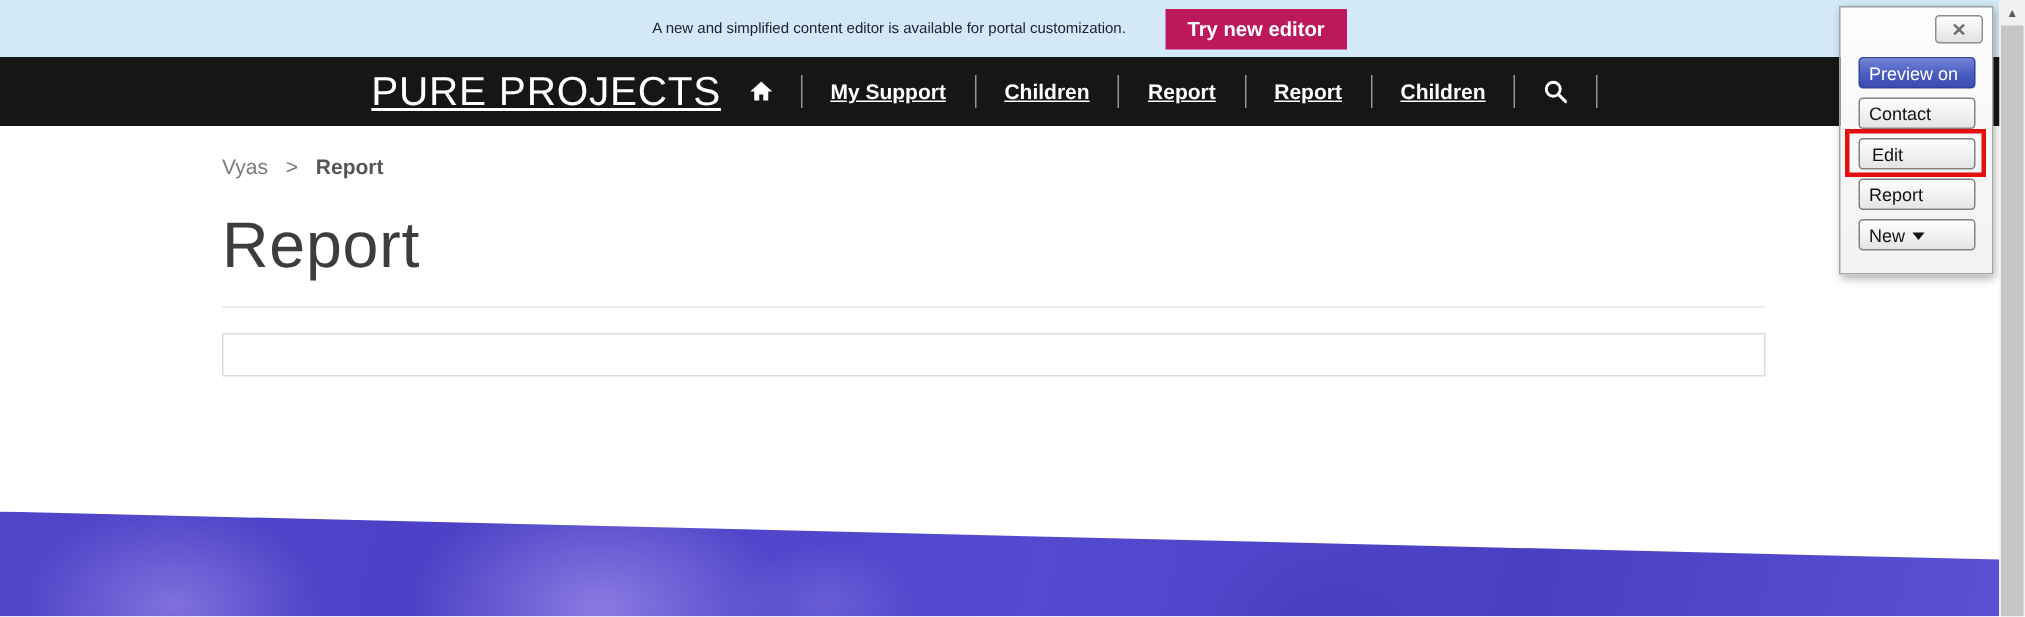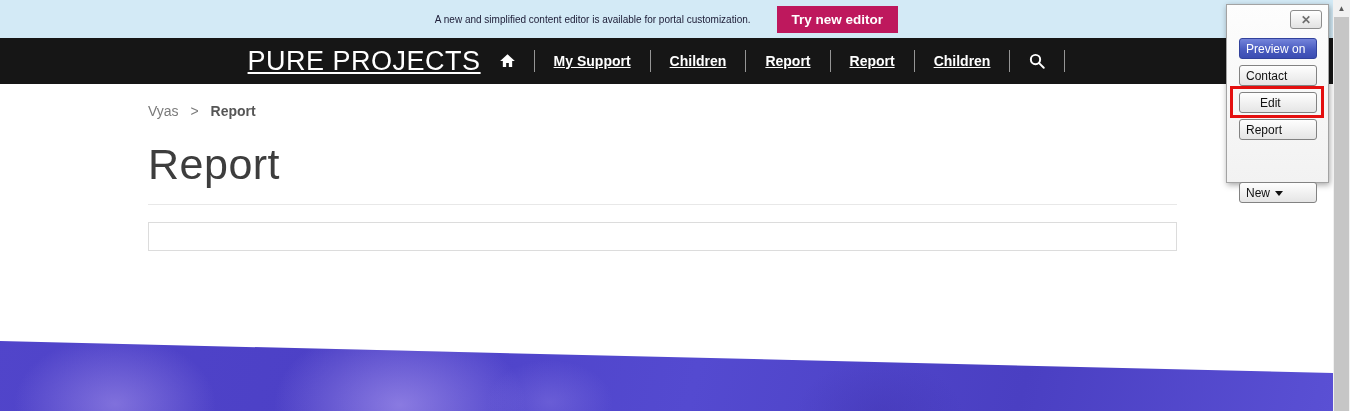--- a/index.html
+++ b/index.html
@@ -78,23 +78,23 @@
     position:absolute; left:12px; width:78px; height:21px; font-family:inherit;
     font-size:12px; color:#111; border:1px solid #828282; border-radius:3px;
     background:linear-gradient(#fefefe,#e5e5e5); cursor:pointer; padding:0 6px; text-align:left;
   }
   .pbtn-primary {
     color:#fff; border:1px solid #32429c;
     background:linear-gradient(#7484da, #4a5cc0 55%, #3a4cb2);
   }
   .pbtn-preview  { top:33px; }
   .pbtn-children { top:60px; }
-  .pbtn-edit     { top:87px; text-align:left; padding-left:20px; }
+  .pbtn-edit     { top:87px; text-align:left; padding-left:8px; }
   .pbtn-delete   { top:114px; }
-  .pbtn-new      { top:141px;margin-top:36px; }
+  .pbtn-new      { top:141px; }
   .red-highlight {
     position:absolute; left:3px; top:81px; width:94px; height:32px;
     border:3px solid #e40f0f; pointer-events:none;
   }
   .new-caret {
     display:inline-block; width:0; height:0; margin-left:5px; vertical-align:1px;
     border-left:4px solid transparent; border-right:4px solid transparent; border-top:5px solid #111;
   }
 
   

